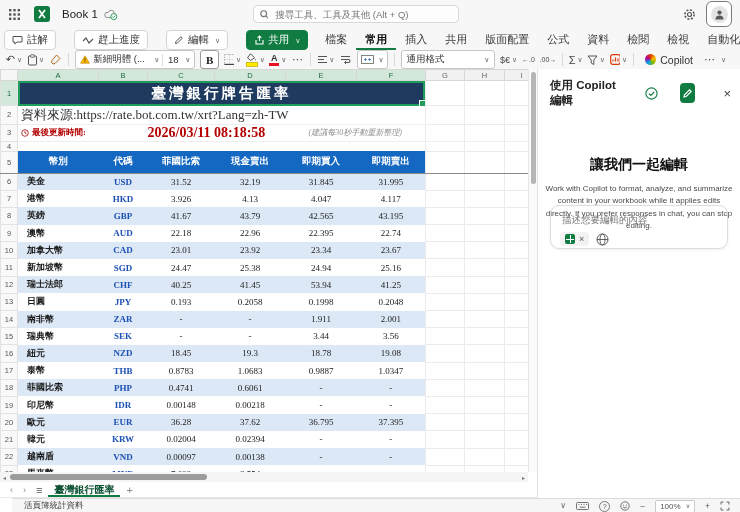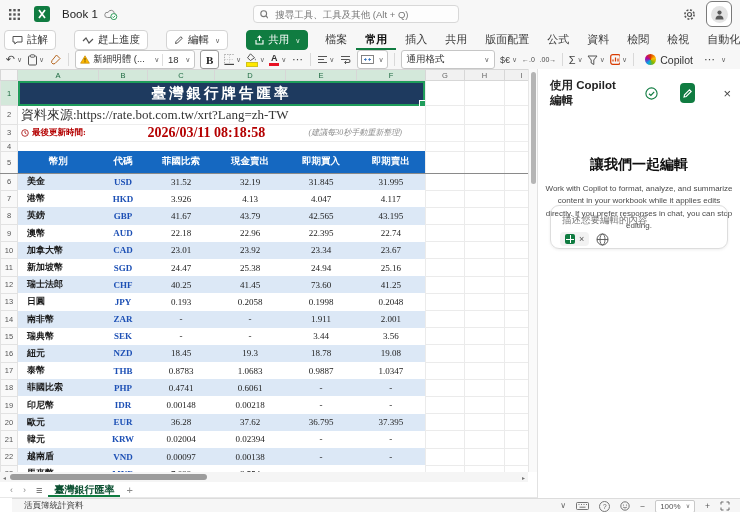--- a/index.html
+++ b/index.html
@@ -481,21 +481,21 @@
             <td class="g"></td>
             <td class="g"></td>
             <td class="g"></td>
           </tr>
           <tr>
             <th class="rn">12</th>
             <td class="a2f name">瑞士法郎</td>
             <td class="a2f code">CHF</td>
             <td class="a2f num">40.25</td>
             <td class="a2f num">41.45</td>
-            <td class="a2f num">73.60</td>
+            <td class="a2f num">53.94</td>
             <td class="a2f num">41.25</td>
             <td class="g"></td>
             <td class="g"></td>
             <td class="g"></td>
           </tr>
           <tr>
             <th class="rn">13</th>
             <td class="a2f name">日圓</td>
             <td class="a2f code">JPY</td>
             <td class="a2f num">0.193</td>

